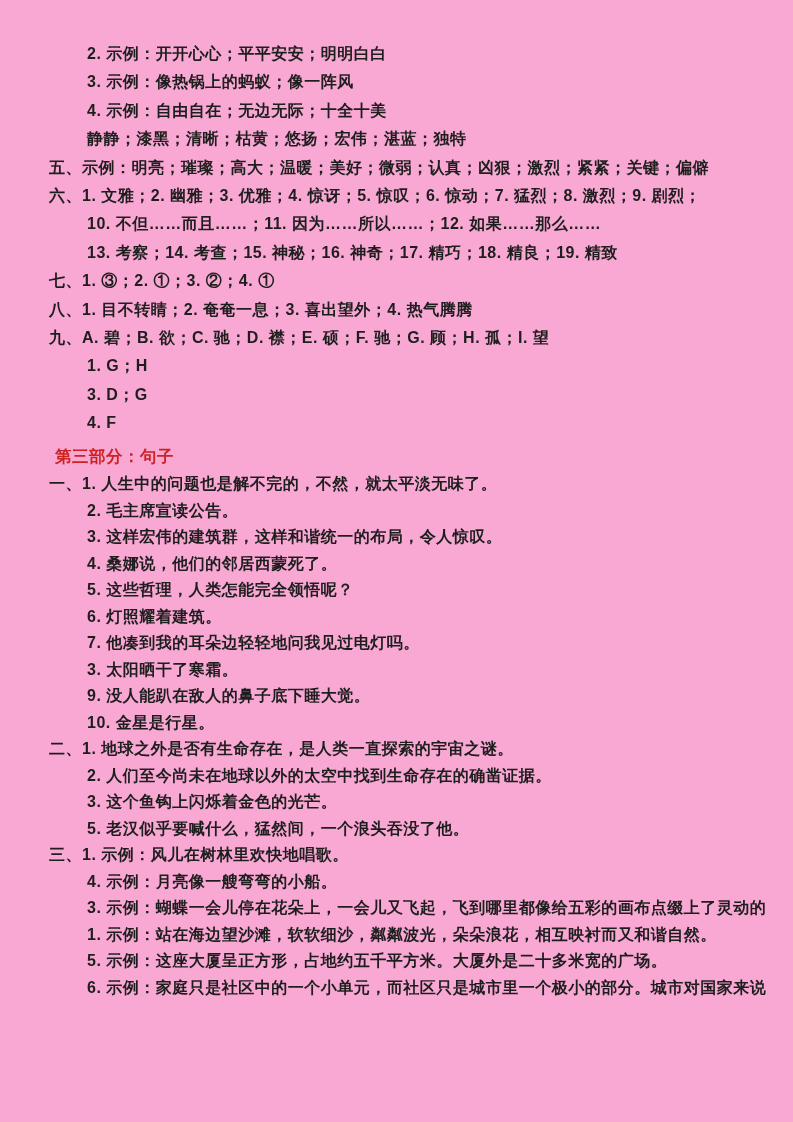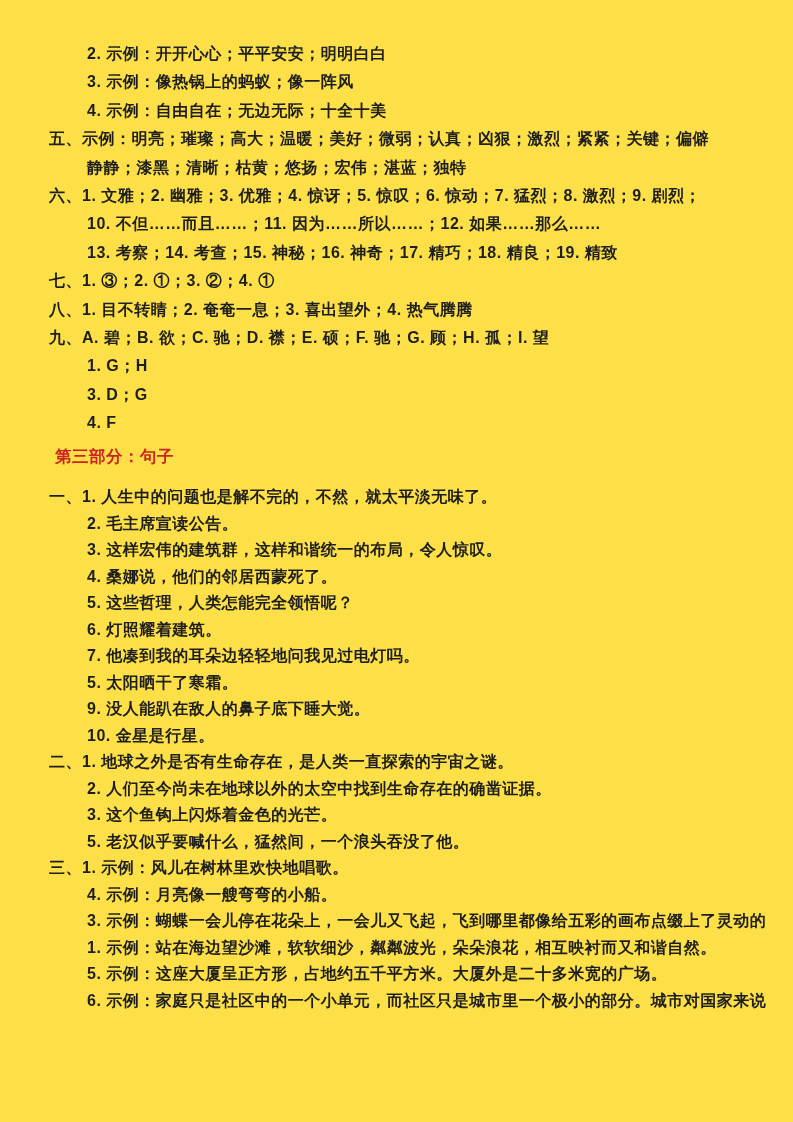--- a/index.html
+++ b/index.html
@@ -31,34 +31,34 @@
   .indent-margin  { padding-left: 40px; }
   .section-heading {
     font-size: 16.5px;
     font-weight: bold;
     line-height: 28px;
     height: 28px;
     margin-top: 5px;
     padding-left: 49px;
     letter-spacing: 0.5px;
   }
-  .partB { margin-top: 14px; }
+  .partB { margin-top: 1px; }
 </style>
 </head>
 <body>
 
-<div class="page" style="background: #fde047; color: rgb(30, 30, 30);">
+<div class="page" style="background: #f9a8d4; color: rgb(30, 30, 30);">
 
   <div class="partA">
 
   <div class="line indent-sub">2. 示例：开开心心；平平安安；明明白白</div>
       <div class="line indent-sub">3. 示例：像热锅上的蚂蚁；像一阵风</div>
       <div class="line indent-sub">4. 示例：自由自在；无边无际；十全十美</div>
+      <div class="line indent-sub">静静；漆黑；清晰；枯黄；悠扬；宏伟；湛蓝；独特</div>
       <div class="line indent-section">五、示例：明亮；璀璨；高大；温暖；美好；微弱；认真；凶狠；激烈；紧紧；关键；偏僻</div>
-      <div class="line indent-sub">静静；漆黑；清晰；枯黄；悠扬；宏伟；湛蓝；独特</div>
       <div class="line indent-section">六、1. 文雅；2. 幽雅；3. 优雅；4. 惊讶；5. 惊叹；6. 惊动；7. 猛烈；8. 激烈；9. 剧烈；</div>
       <div class="line indent-sub">10. 不但……而且……；11. 因为……所以……；12. 如果……那么……</div>
       <div class="line indent-sub">13. 考察；14. 考查；15. 神秘；16. 神奇；17. 精巧；18. 精良；19. 精致</div>
       <div class="line indent-section">七、1. ③；2. ①；3. ②；4. ①</div>
       <div class="line indent-section">八、1. 目不转睛；2. 奄奄一息；3. 喜出望外；4. 热气腾腾</div>
       <div class="line indent-section">九、A. 碧；B. 欲；C. 驰；D. 襟；E. 硕；F. 驰；G. 顾；H. 孤；I. 望</div>
       <div class="line indent-sub">1. G；H</div>
       <div class="line indent-sub">3. D；G</div>
       <div class="line indent-sub">4. F</div>
     </div>
@@ -67,21 +67,21 @@
 
   <div class="partB">
 
   <div class="line indent-section">一、1. 人生中的问题也是解不完的，不然，就太平淡无味了。</div>
       <div class="line indent-sub">2. 毛主席宣读公告。</div>
       <div class="line indent-sub">3. 这样宏伟的建筑群，这样和谐统一的布局，令人惊叹。</div>
       <div class="line indent-sub">4. 桑娜说，他们的邻居西蒙死了。</div>
       <div class="line indent-sub">5. 这些哲理，人类怎能完全领悟呢？</div>
       <div class="line indent-sub">6. 灯照耀着建筑。</div>
       <div class="line indent-sub">7. 他凑到我的耳朵边轻轻地问我见过电灯吗。</div>
-      <div class="line indent-sub">5. 太阳晒干了寒霜。</div>
+      <div class="line indent-sub">3. 太阳晒干了寒霜。</div>
       <div class="line indent-sub">9. 没人能趴在敌人的鼻子底下睡大觉。</div>
       <div class="line indent-sub">10. 金星是行星。</div>
       <div class="line indent-section">二、1. 地球之外是否有生命存在，是人类一直探索的宇宙之谜。</div>
       <div class="line indent-sub">2. 人们至今尚未在地球以外的太空中找到生命存在的确凿证据。</div>
       <div class="line indent-sub">3. 这个鱼钩上闪烁着金色的光芒。</div>
       <div class="line indent-sub">5. 老汉似乎要喊什么，猛然间，一个浪头吞没了他。</div>
       <div class="line indent-section">三、1. 示例：风儿在树林里欢快地唱歌。</div>
       <div class="line indent-sub">4. 示例：月亮像一艘弯弯的小船。</div>
       <div class="line indent-sub">3. 示例：蝴蝶一会儿停在花朵上，一会儿又飞起，飞到哪里都像给五彩的画布点缀上了灵动的</div>
       <div class="line indent-sub">1. 示例：站在海边望沙滩，软软细沙，粼粼波光，朵朵浪花，相互映衬而又和谐自然。</div>

